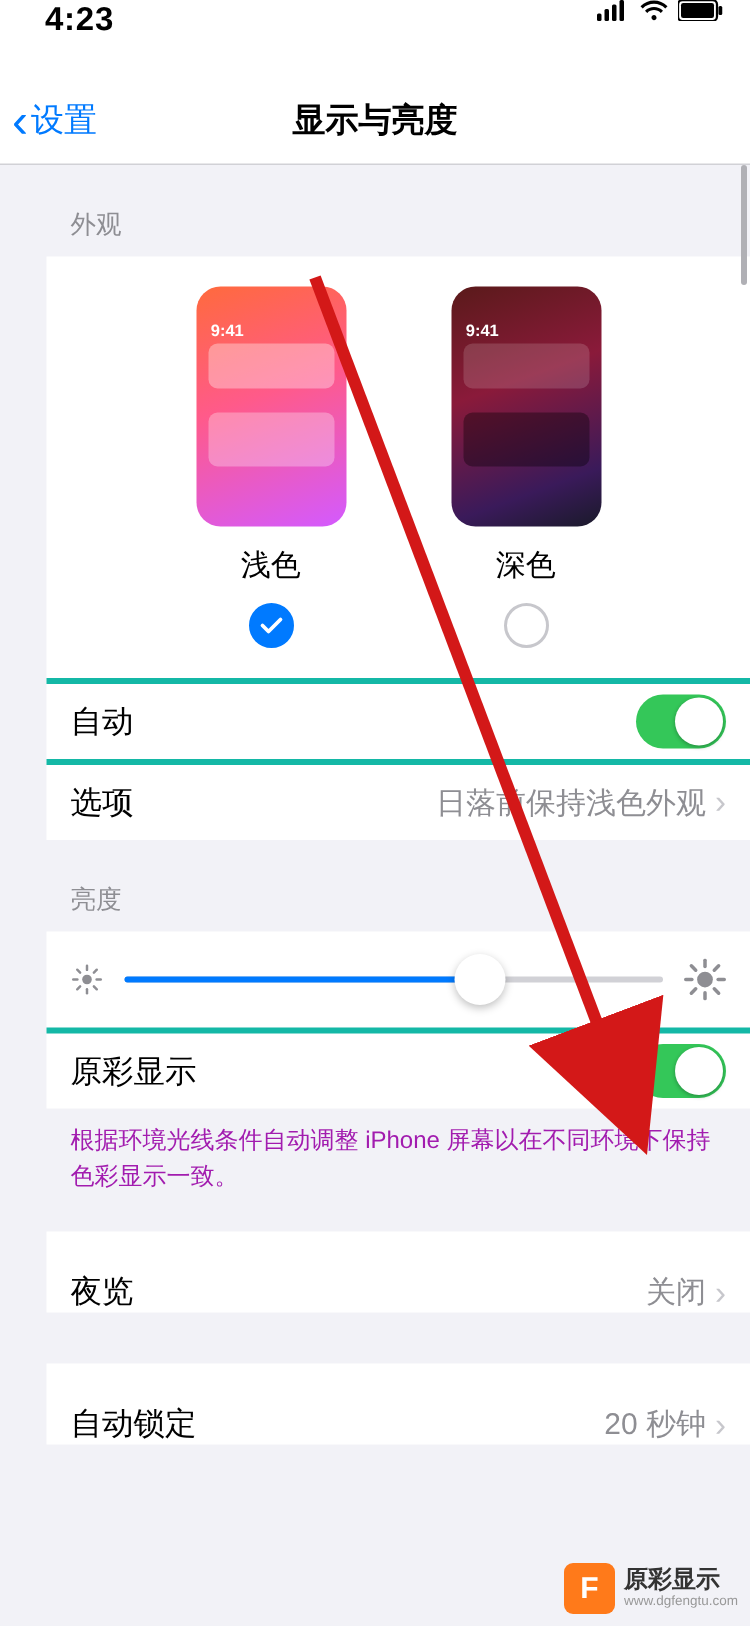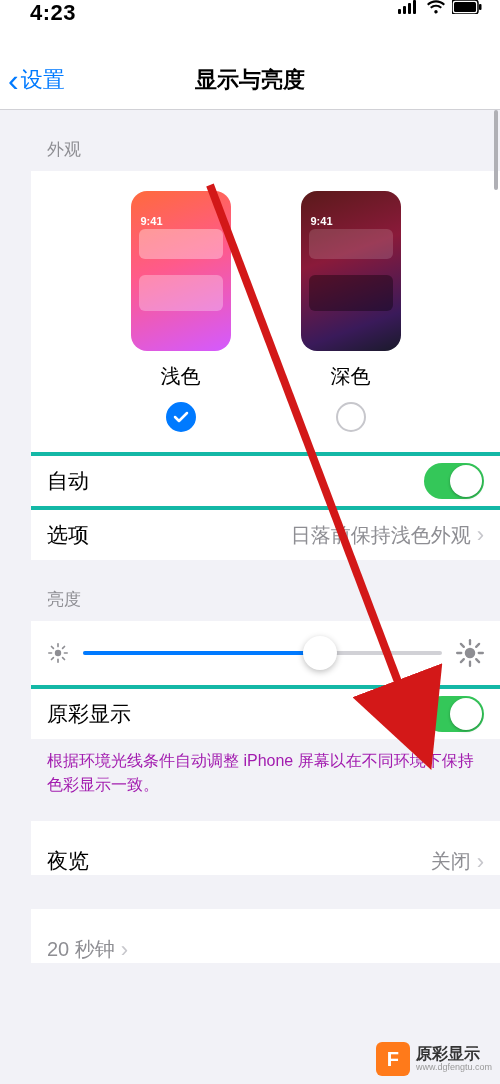--- a/index.html
+++ b/index.html
@@ -174,20 +174,21 @@
         <span>关闭</span>
         <span class="chev">›</span>
       </span>
     </div>
   </div>
 
   <div style="height:34px"></div>
 
   <div class="grp">
     <div class="row">
+      <span>自动锁定</span>
       <span class="val">
         <span>20 秒钟</span>
         <span class="chev">›</span>
       </span>
     </div>
   </div>
 </div>
 
 <svg class="arrow" width="500" height="1084" style="left:0;top:0">
   <defs>

